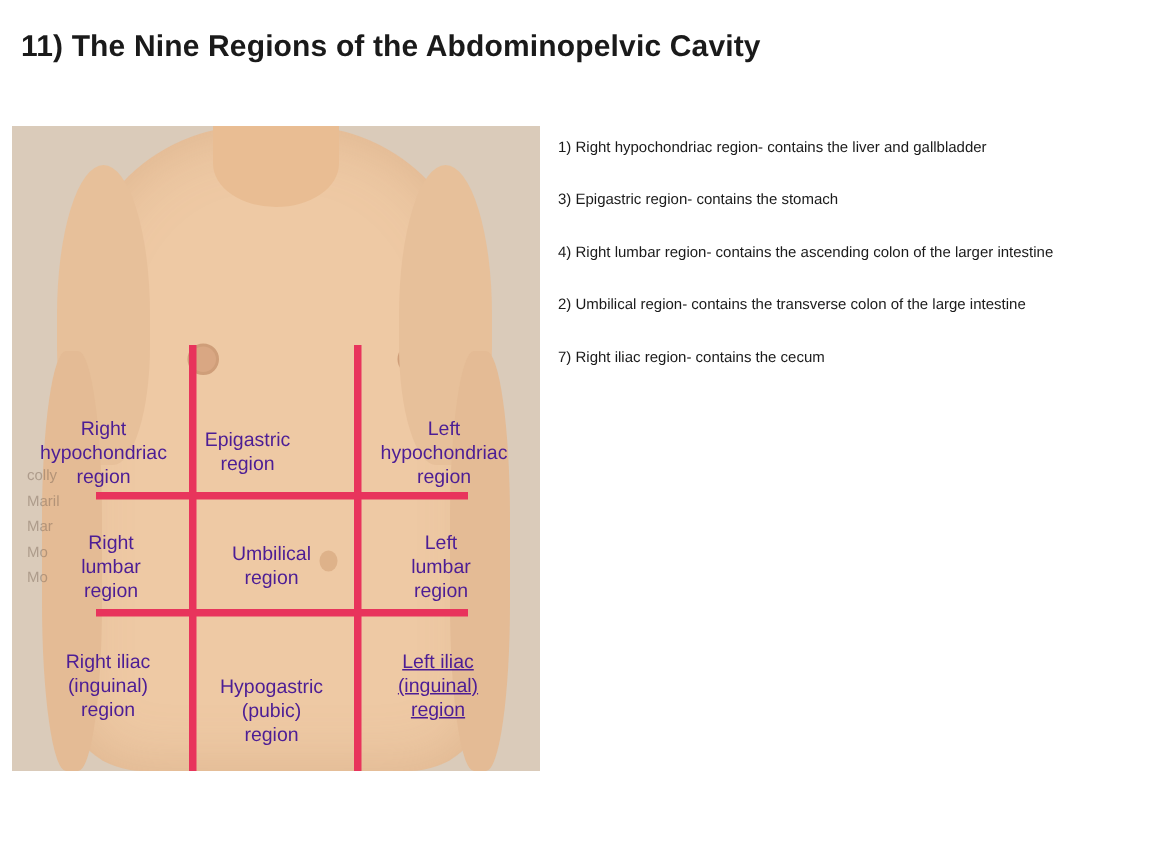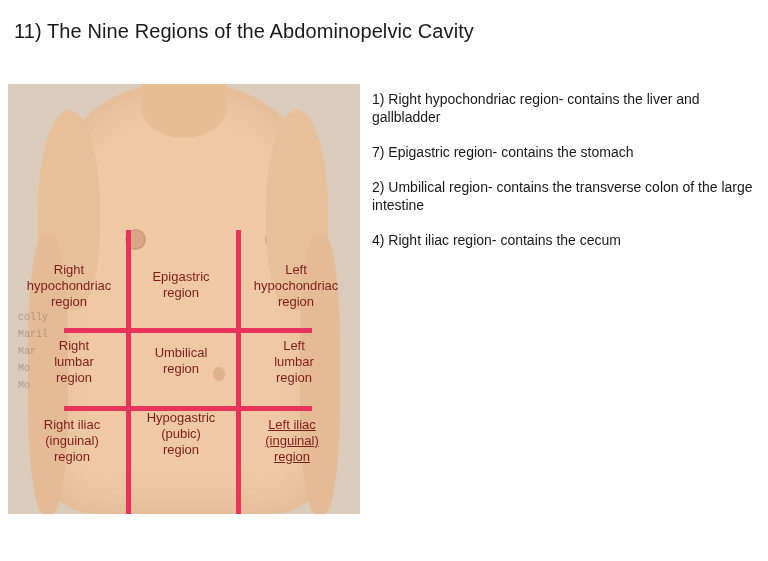--- a/index.html
+++ b/index.html
@@ -13,21 +13,21 @@
     font-family: "Liberation Sans", sans-serif;
     color: #1a1a1a;
     overflow: hidden;
     position: relative;
   }
   .slide-title {
     position: absolute;
     left: 14px;
     top: 20px;
     font-size: 20px;
-    font-weight: 400;
+    font-weight: 700;
     color: #1a1a1a;
     letter-spacing: 0.1px;
   }
   
   .figure {
     position: absolute;
     left: 8px;
     top: 84px;
     width: 352px;
     height: 430px;
@@ -114,56 +114,57 @@
   .v1 { left: 118px; top: 146px; height: 360px; }
   .v2 { left: 228px; top: 146px; height: 360px; }
   .h1 { left: 56px; top: 244px; width: 248px; }
   .h2 { left: 56px; top: 322px; width: 248px; }
 
   .region-label {
     position: absolute;
     text-align: center;
     font-size: 13px;
     line-height: 16px;
-    color: #7f1d1d;
+    color: #4c1d95;
     font-family: "Liberation Sans", sans-serif;
+    margin-top: 16px;
   }
   .rl-1 { left: 6px;   top: 178px; width: 110px; }
-  .rl-2 { left: 124px; top: 185px; width: 98px;  }
+  .rl-2 { left: 108px; top: 185px; width: 98px;  }
   .rl-3 { left: 228px; top: 178px; width: 120px; }
   .rl-4 { left: 18px;  top: 254px; width: 96px;  }
   .rl-5 { left: 124px; top: 261px; width: 98px;  }
   .rl-6 { left: 238px; top: 254px; width: 96px;  }
   .rl-7 { left: 12px;  top: 333px; width: 104px; }
-  .rl-8 { left: 122px; top: 326px; width: 102px; }
+  .rl-8 { left: 122px; top: 350px; width: 102px; }
   .rl-9 { left: 232px; top: 333px; width: 104px; text-decoration: underline; }
 
   
   .ghost-text {
     position: absolute;
     left: 10px;
     font-size: 10px;
     color: rgba(120,100,85,0.45);
-    font-family: Liberation Mono, monospace;
+    font-family: Liberation Sans, sans-serif;
   }
   .g1 { top: 228px; }
   .g2 { top: 245px; }
   .g3 { top: 262px; }
   .g4 { top: 279px; }
   .g5 { top: 296px; }
 
   
   .list {
     position: absolute;
     left: 372px;
     top: 90px;
     width: 382px;
   }
   .list-item {
-    font-size: 14px;
+    font-size: 10px;
     line-height: 18px;
     color: #1a1a1a;
     margin-bottom: 17px;
   }
 </style>
 </head>
 <body>
 
 <div class="slide-title">11) The Nine Regions of the Abdominopelvic Cavity</div>
 
@@ -230,16 +231,17 @@
   </div>
   <div class="region-label rl-9">
     <div>Left iliac</div>
     <div>(inguinal)</div>
     <div>region</div>
   </div>
 </div>
 
 <div class="list">
   <div class="list-item">1) Right hypochondriac region- contains the liver and gallbladder</div>
-  <div class="list-item">7) Epigastric region- contains the stomach</div>
+  <div class="list-item">3) Epigastric region- contains the stomach</div>
+  <div class="list-item">4) Right lumbar region- contains the ascending colon of the larger intestine</div>
   <div class="list-item">2) Umbilical region- contains the transverse colon of the large intestine</div>
-  <div class="list-item">4) Right iliac region- contains the cecum</div>
+  <div class="list-item">7) Right iliac region- contains the cecum</div>
 </div>
 
 </body></html>

